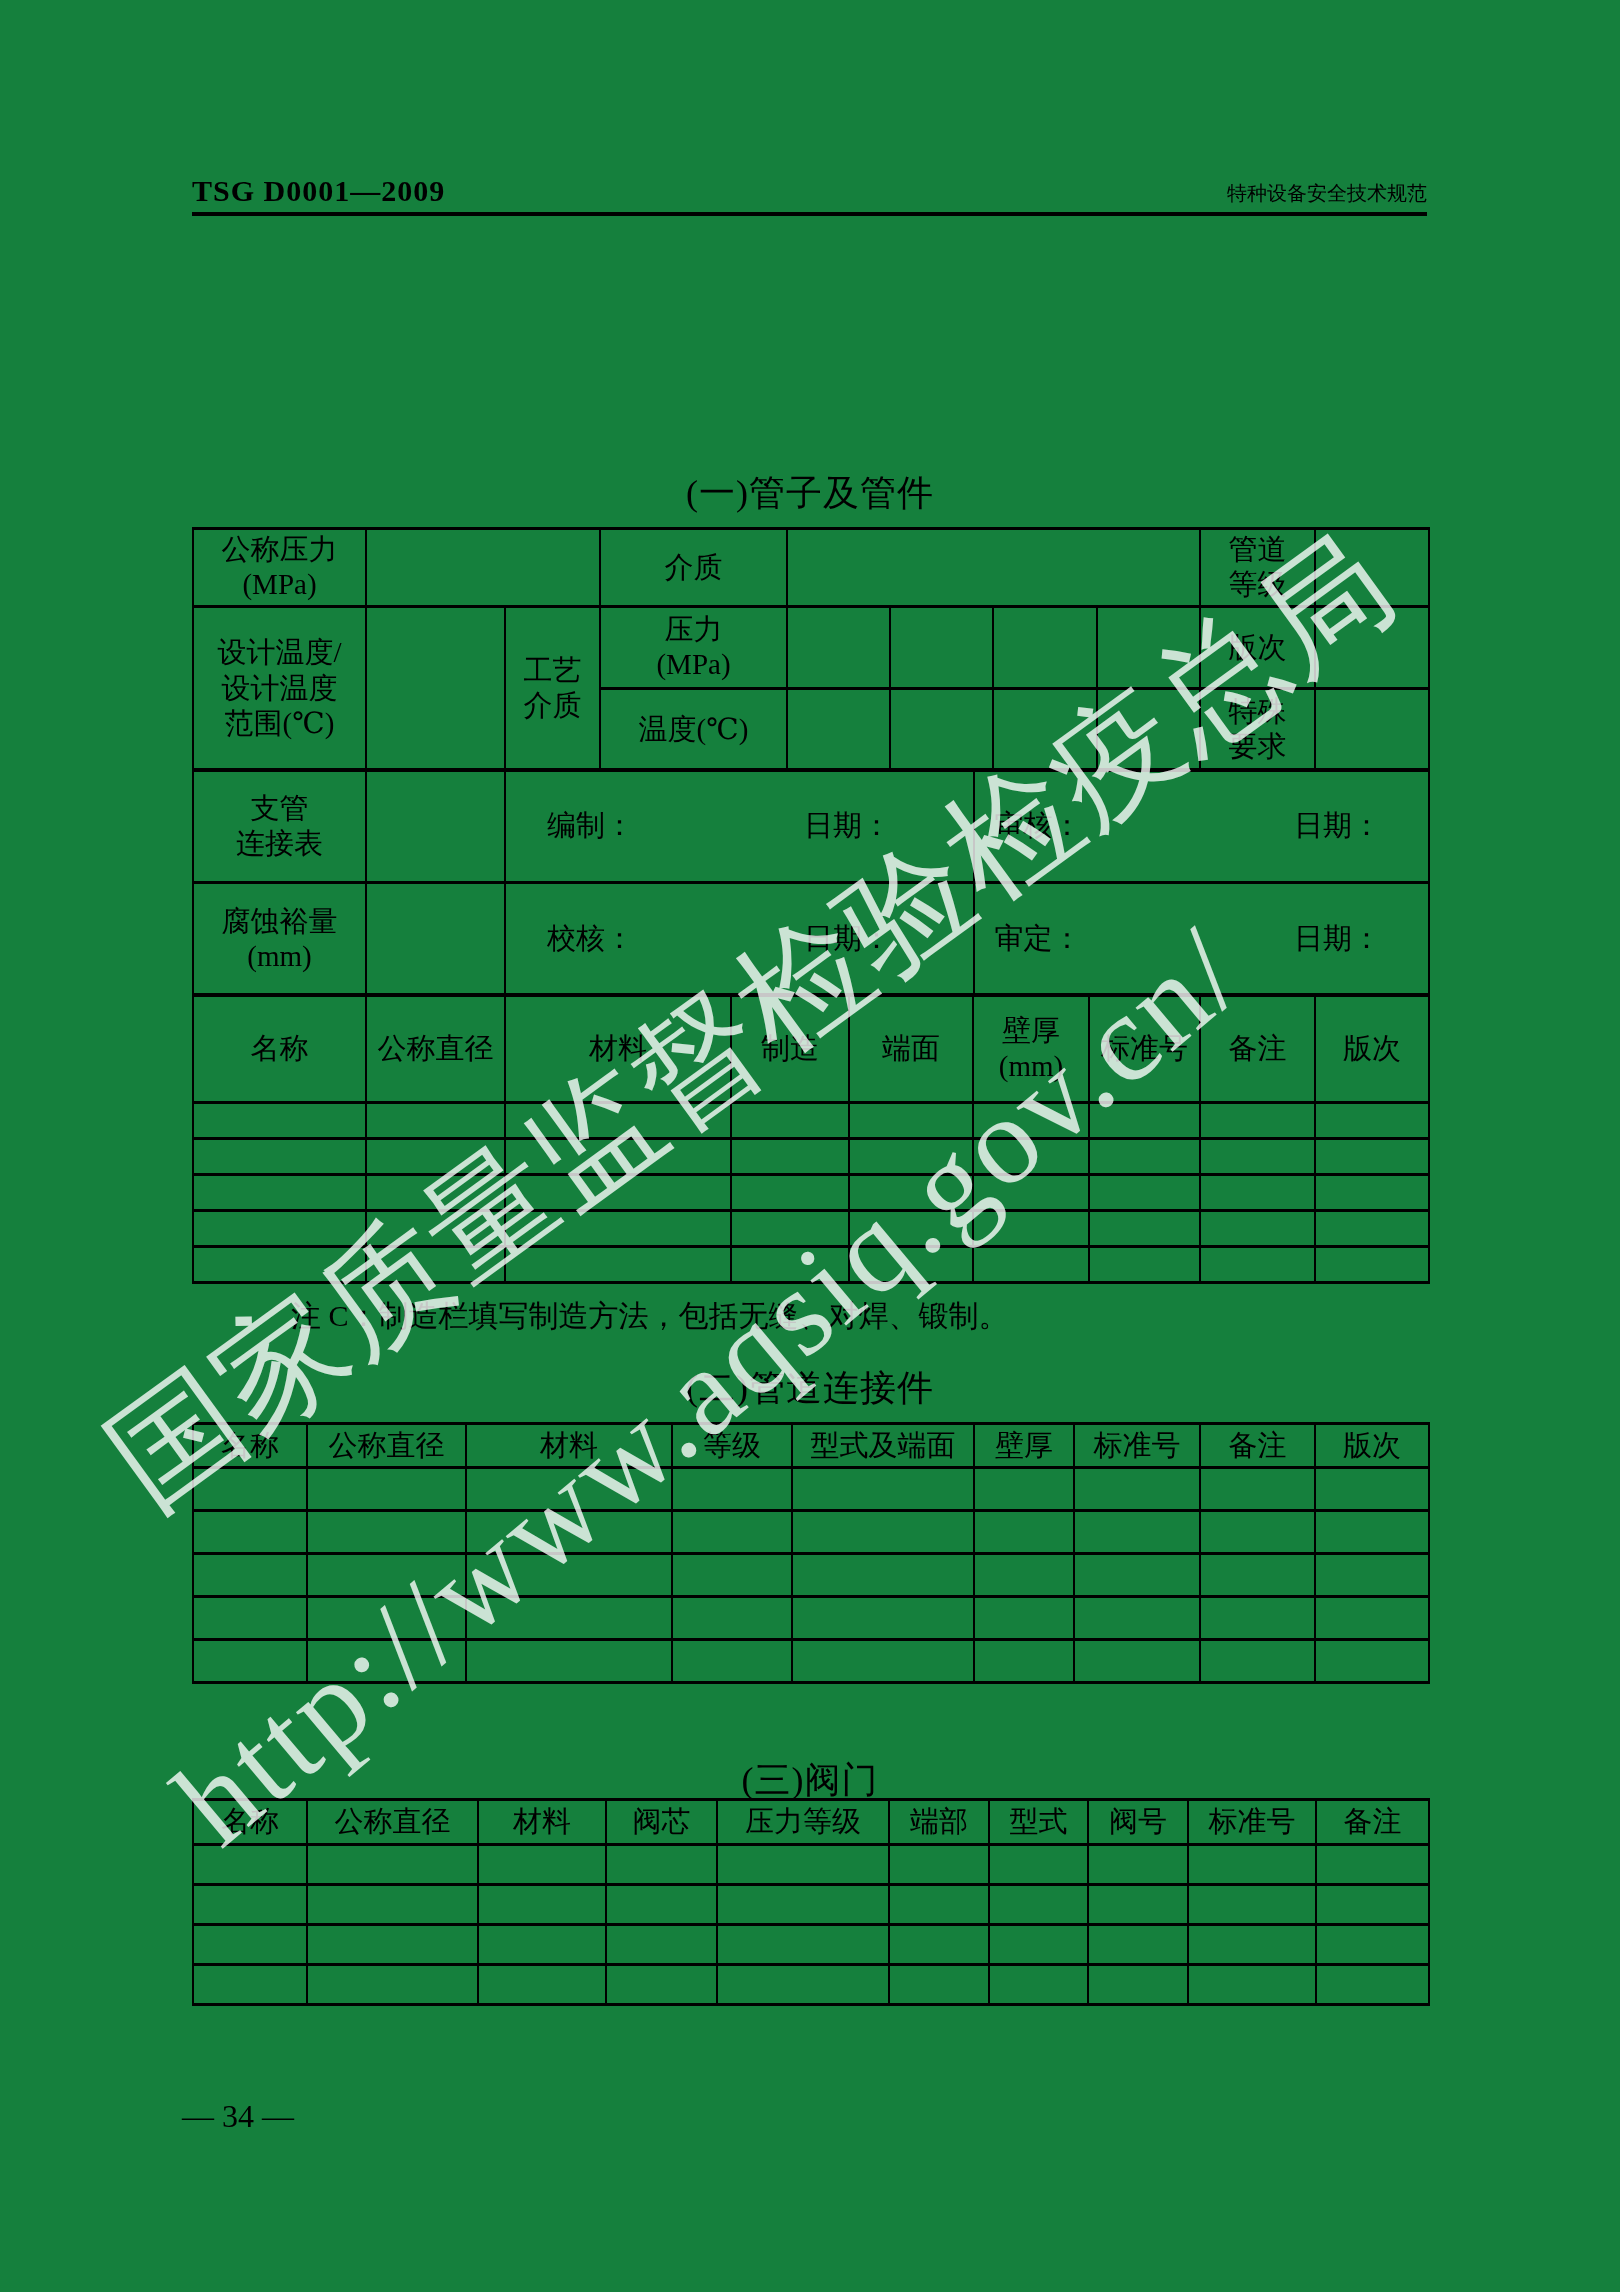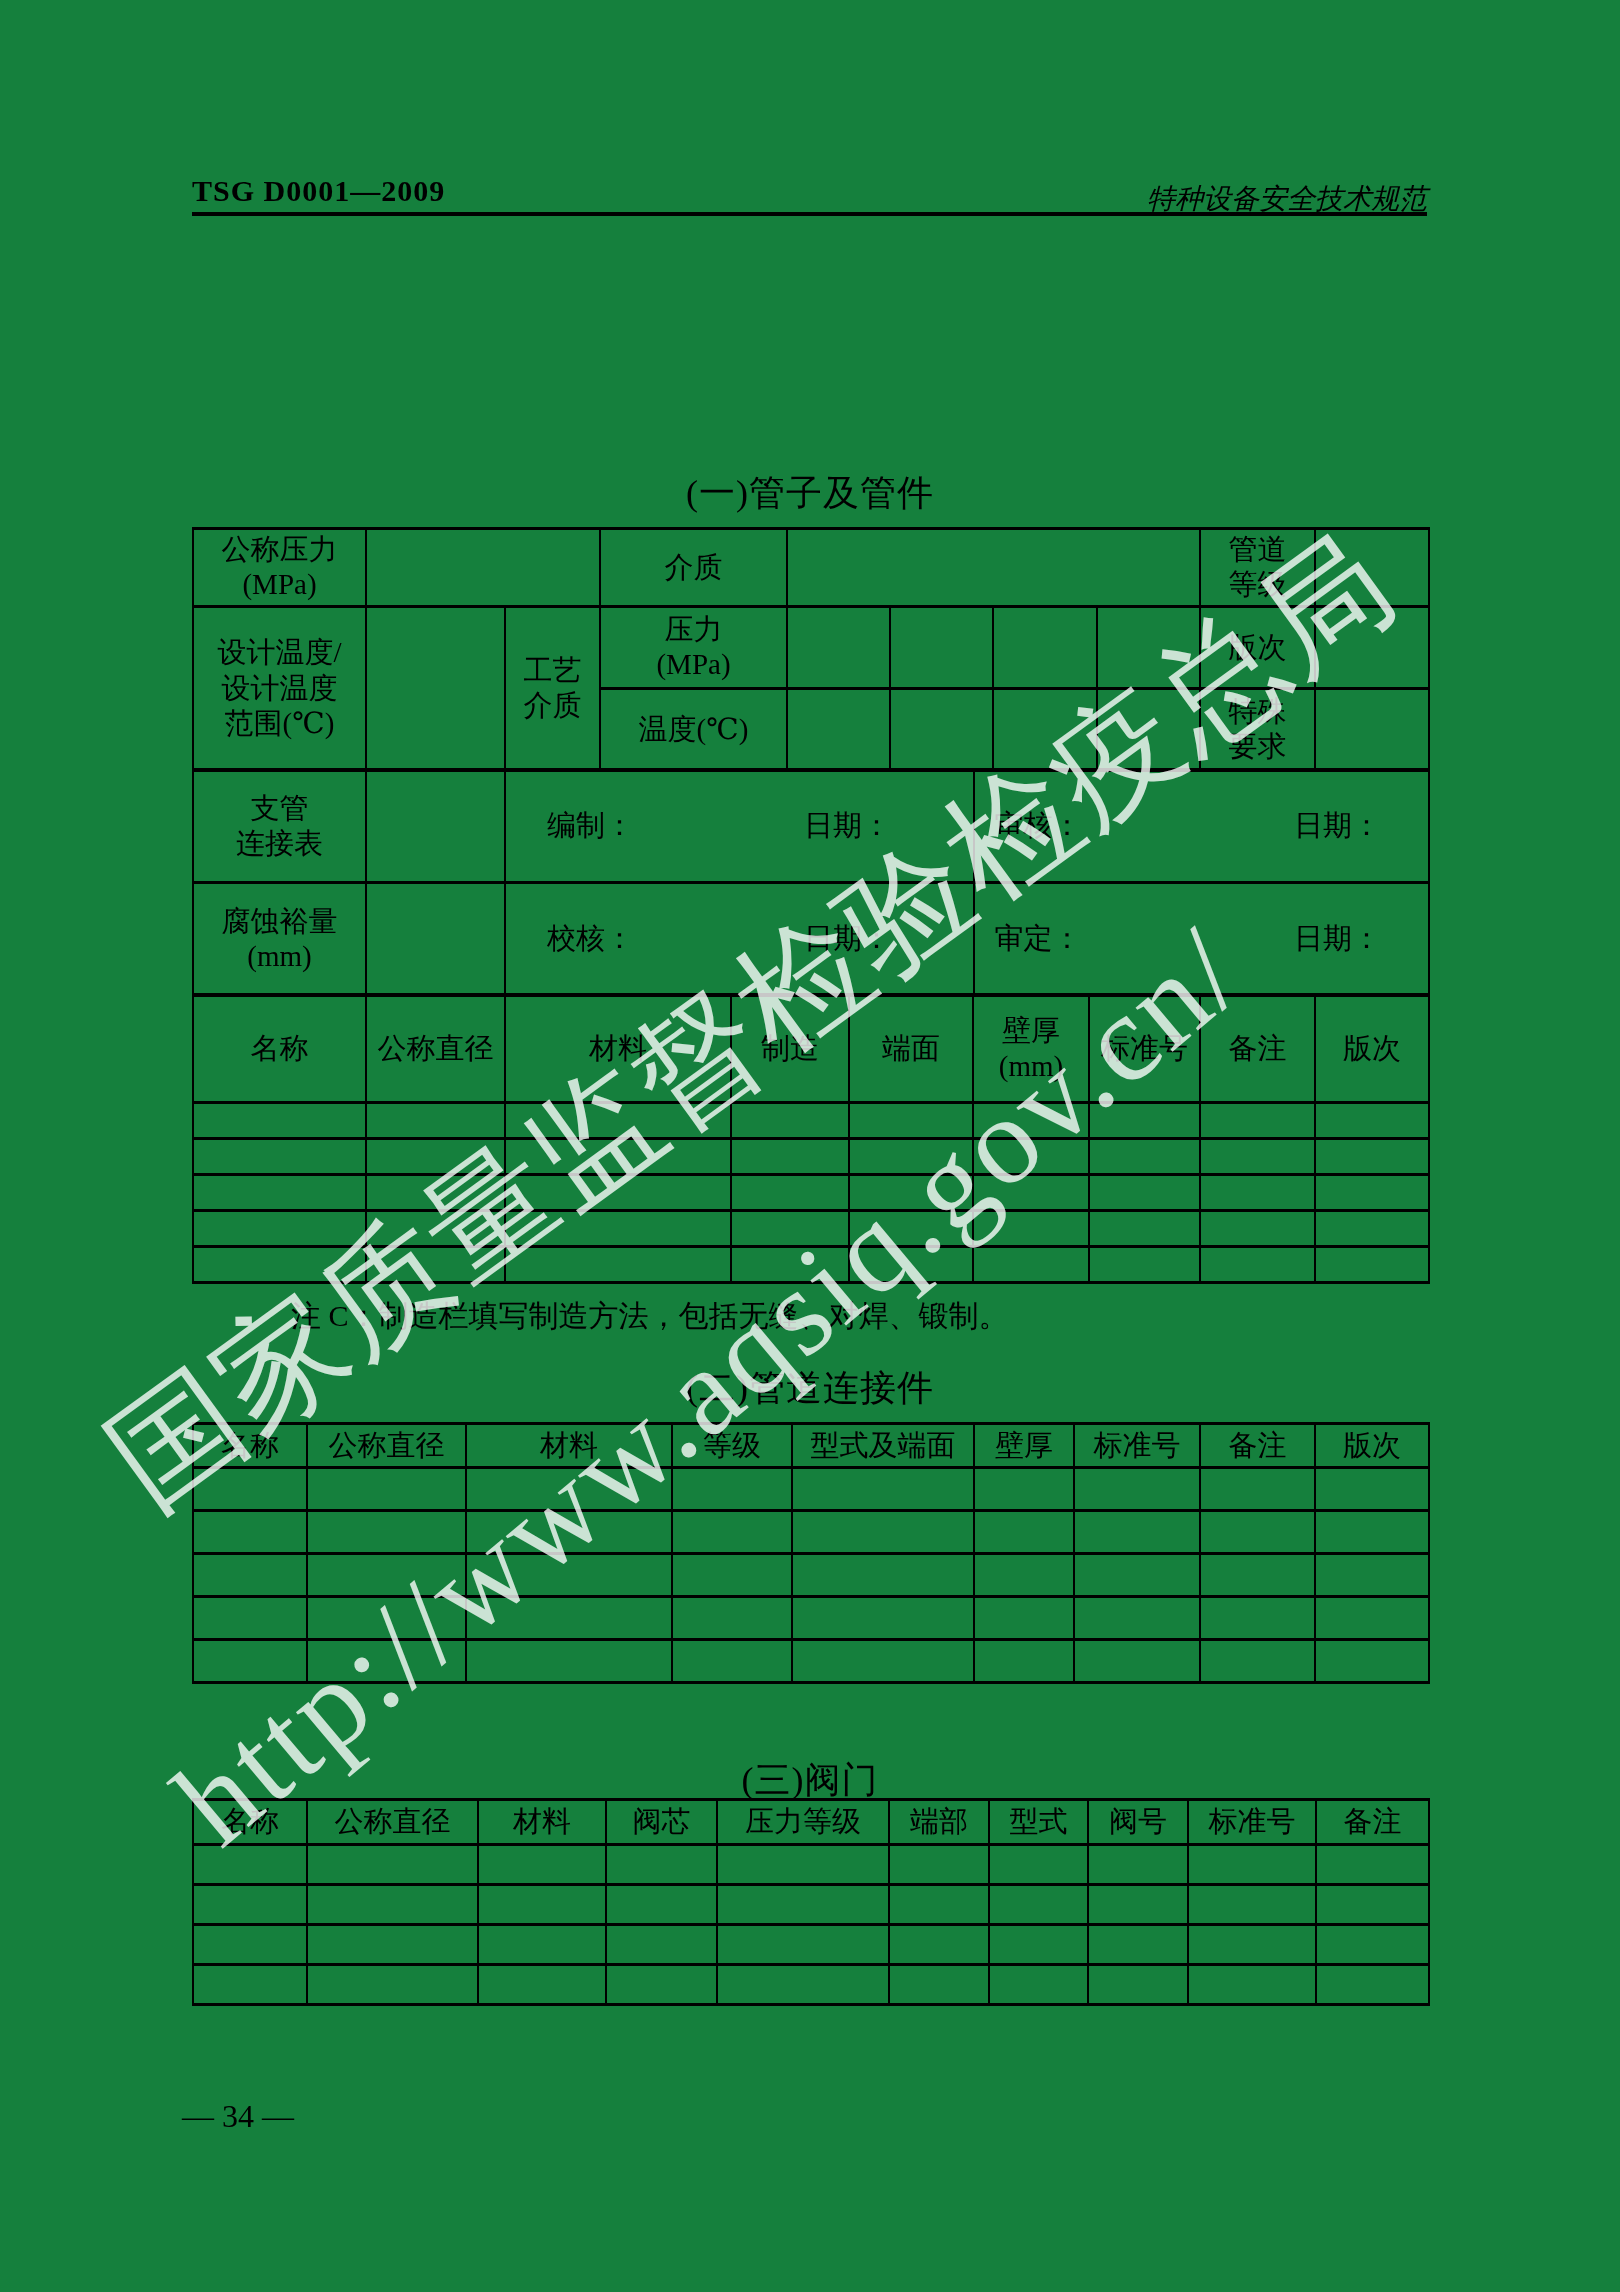--- a/index.html
+++ b/index.html
@@ -5,21 +5,21 @@
   html,body{margin:0;padding:0;}
   .page{
     position:relative; width:1620px; height:2293px;
     background:#15803d; color:#000;
     font-family:"Liberation Serif","DejaVu Serif",serif;
     overflow:hidden;
   }
   .abs{position:absolute;}
   .center{left:0; right:0; text-align:center;}
   .hdr-left{left:192px; top:174px; font-size:30px; font-weight:bold; letter-spacing:1px;}
-  .hdr-right{right:193px; top:180px; font-size:28px;font-style:italic;}
+  .hdr-right{right:193px; top:180px; font-size:20px;}
   .hdr-rule{left:192px; top:212px; width:1235px; height:3.9px; background:#000;}
   .doc-title{top:329px; font-size:41px; font-weight:bold; letter-spacing:4.9px;}
   .sec-title{font-size:36px; letter-spacing:1px;}
   .sec1{top:469px;} .sec2{top:1364px;} .sec3{top:1756px;}
   .note{left:267px; top:1296px; font-size:30px;margin-left:24px;}
   .pagination{top:2050px; font-size:33px; word-spacing:43px; letter-spacing:2px;}
   .pagenum{left:182px; top:2098px; font-size:32px;text-align:center;}
 
   table.grid{border-collapse:collapse; table-layout:fixed; width:1235px; border:2.9px solid #000;}
   .grid td{

